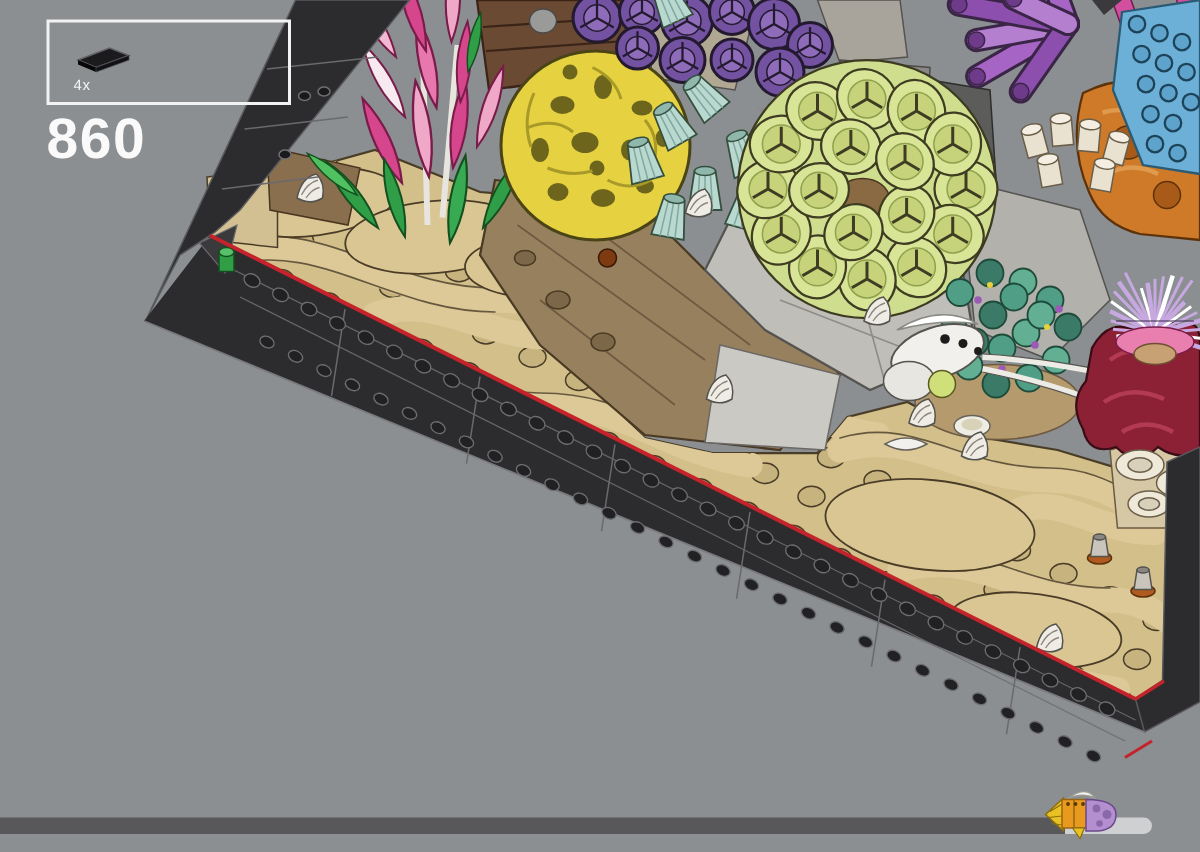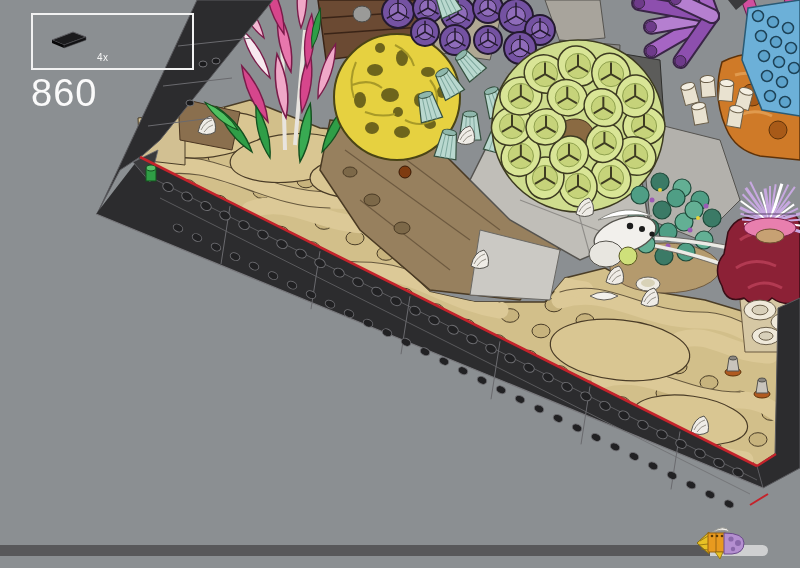--- a/index.html
+++ b/index.html
@@ -2,23 +2,23 @@
 <html style="--bg: #8b8f92; --track: #58585a; --remain: #cfd0d1;"><head>
 <meta charset="utf-8">
 <style>
   html,body{margin:0;padding:0;}
   body{font-family:"Liberation Sans",sans-serif;}
   #stage{position:relative;width:800px;height:568px;overflow:hidden;background:var(--bg,#8b8f92);}
   #model-svg{position:absolute;left:0;top:0;}
   
   #parts-panel{position:absolute;left:31px;top:13px;width:163px;height:57px;border:2px solid #f2f2f2;box-sizing:border-box;display:flex;align-items:flex-end;justify-content:flex-start;gap:14px;padding:4px 0 5px 16px;}
   .part-item{display:flex;flex-direction:column;align-items:flex-start;}
-  .part-count{color:#f5f5f5;font-size:10px;line-height:11px;margin-top:1px;letter-spacing:.5px;margin-left:48px;}
+  .part-count{color:#f5f5f5;font-size:10px;line-height:11px;margin-top:1px;letter-spacing:.5px;}
   
-  #step-number{position:absolute;left:31px;top:72px;color:#fafafa;font-size:38px;font-weight:400;letter-spacing:1px;}
+  #step-number{position:absolute;left:31px;top:72px;color:#fafafa;font-size:38px;font-weight:700;letter-spacing:1px;}
   
   #progress-bar{position:absolute;left:0;top:545px;width:768px;height:11px;}
   #progress-track{position:absolute;left:0;top:0;width:718px;height:11px;background:var(--track,#58585a);}
   #progress-remaining{position:absolute;left:710px;top:0;width:58px;height:11px;background:var(--remain,#cfd0d1);border-radius:0 6px 6px 0;}
   #progress-fish{position:absolute;left:694px;top:-19px;width:54px;height:34px;}
 </style>
 </head>
 <body>
 
 <div id="stage">

